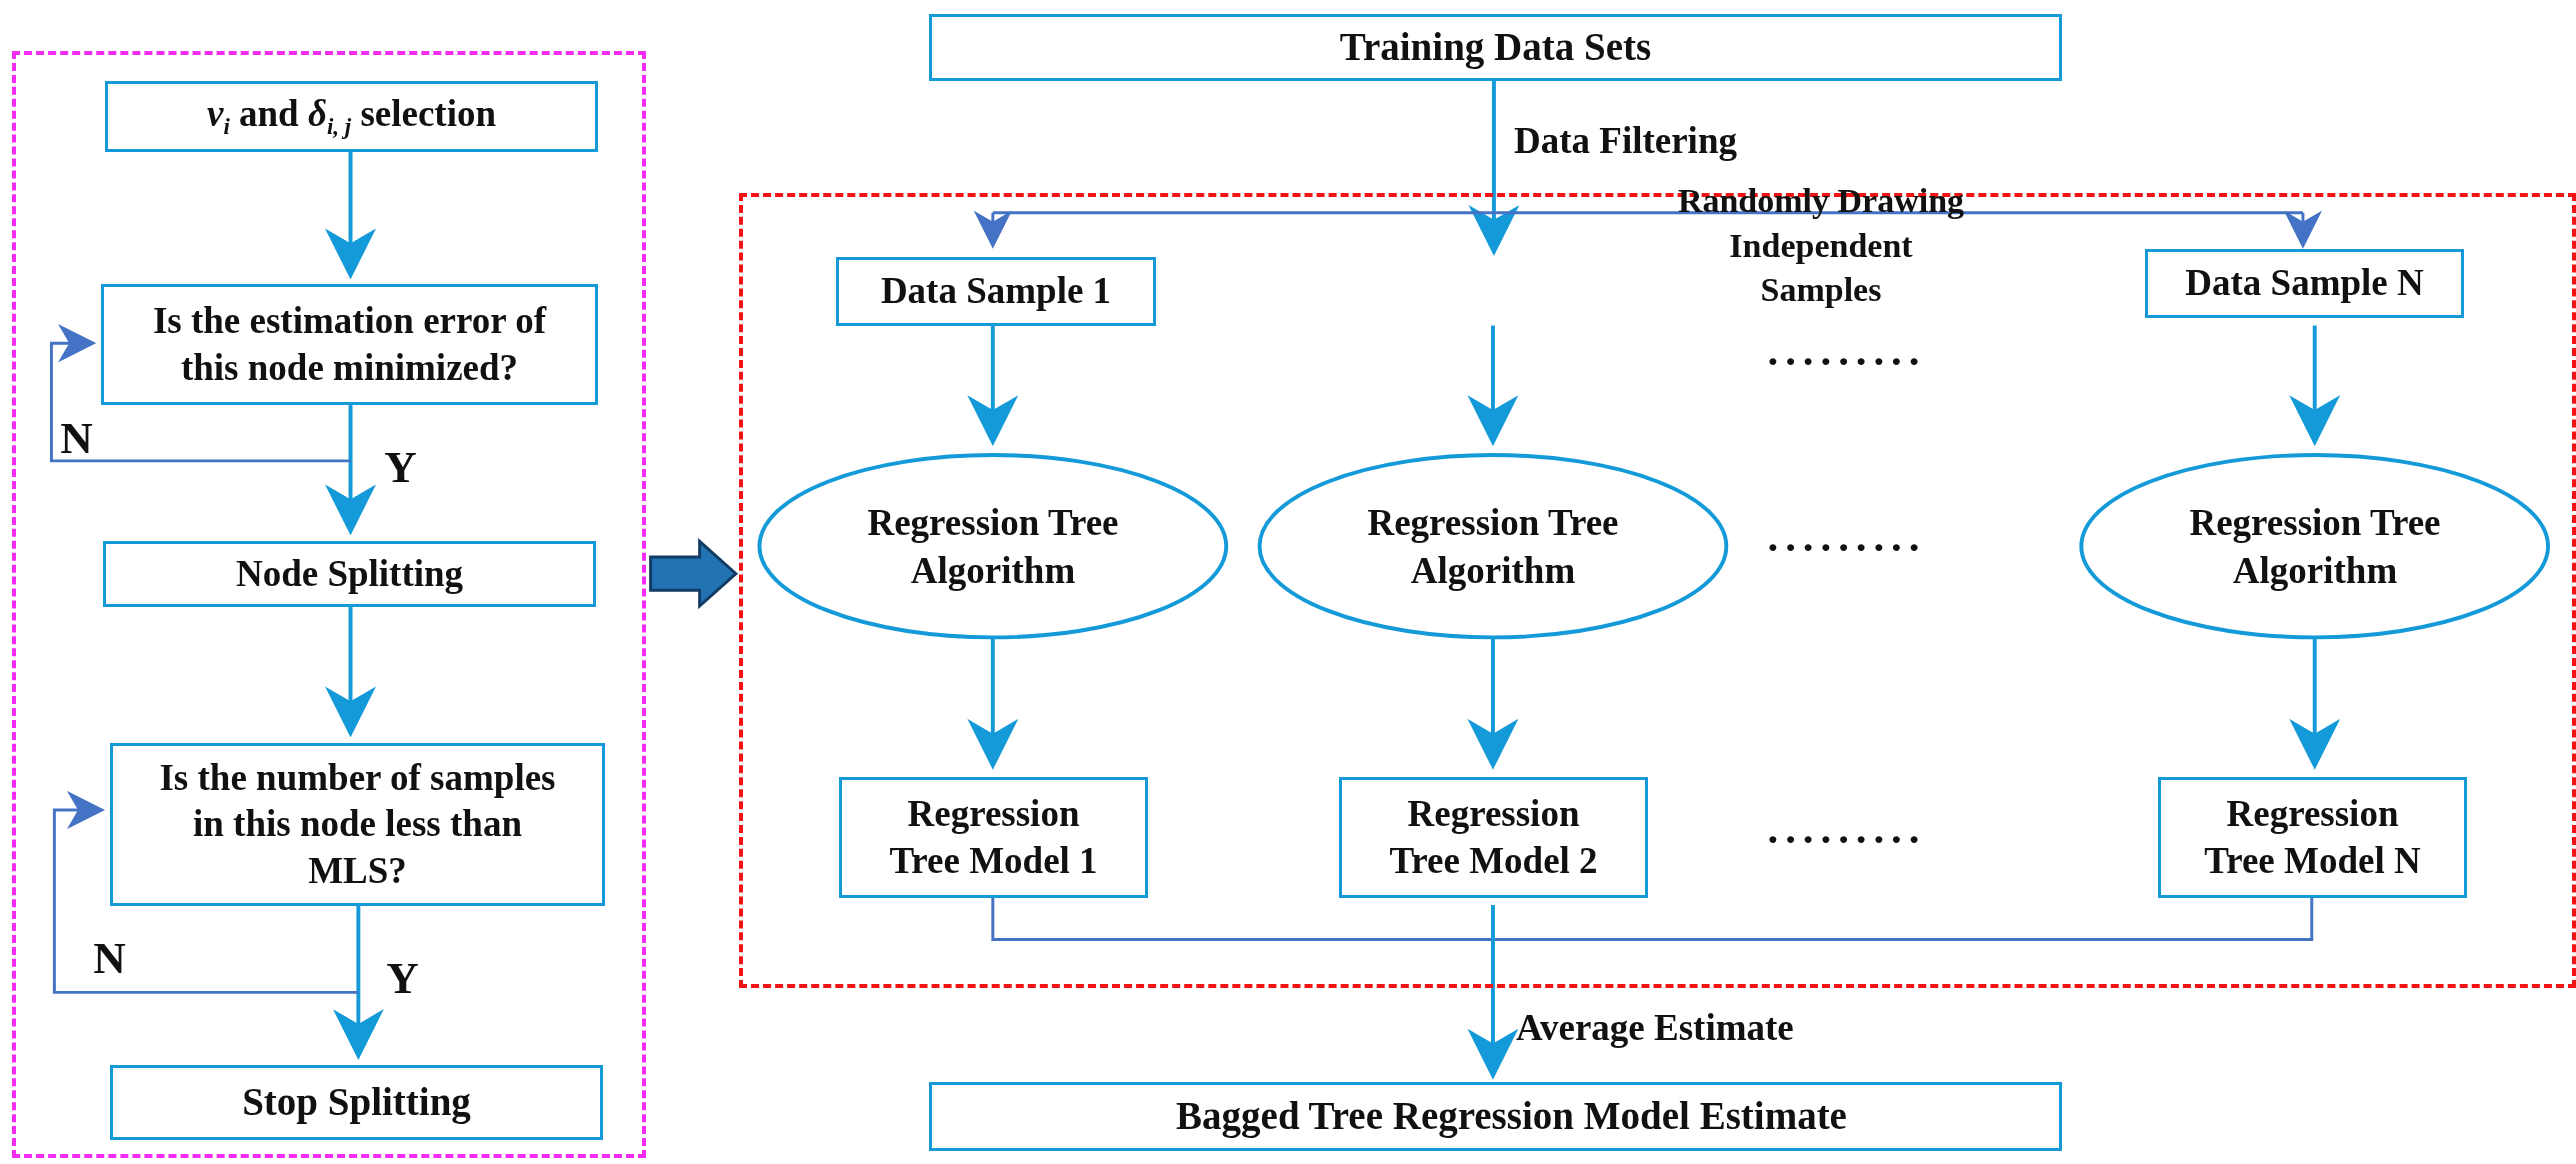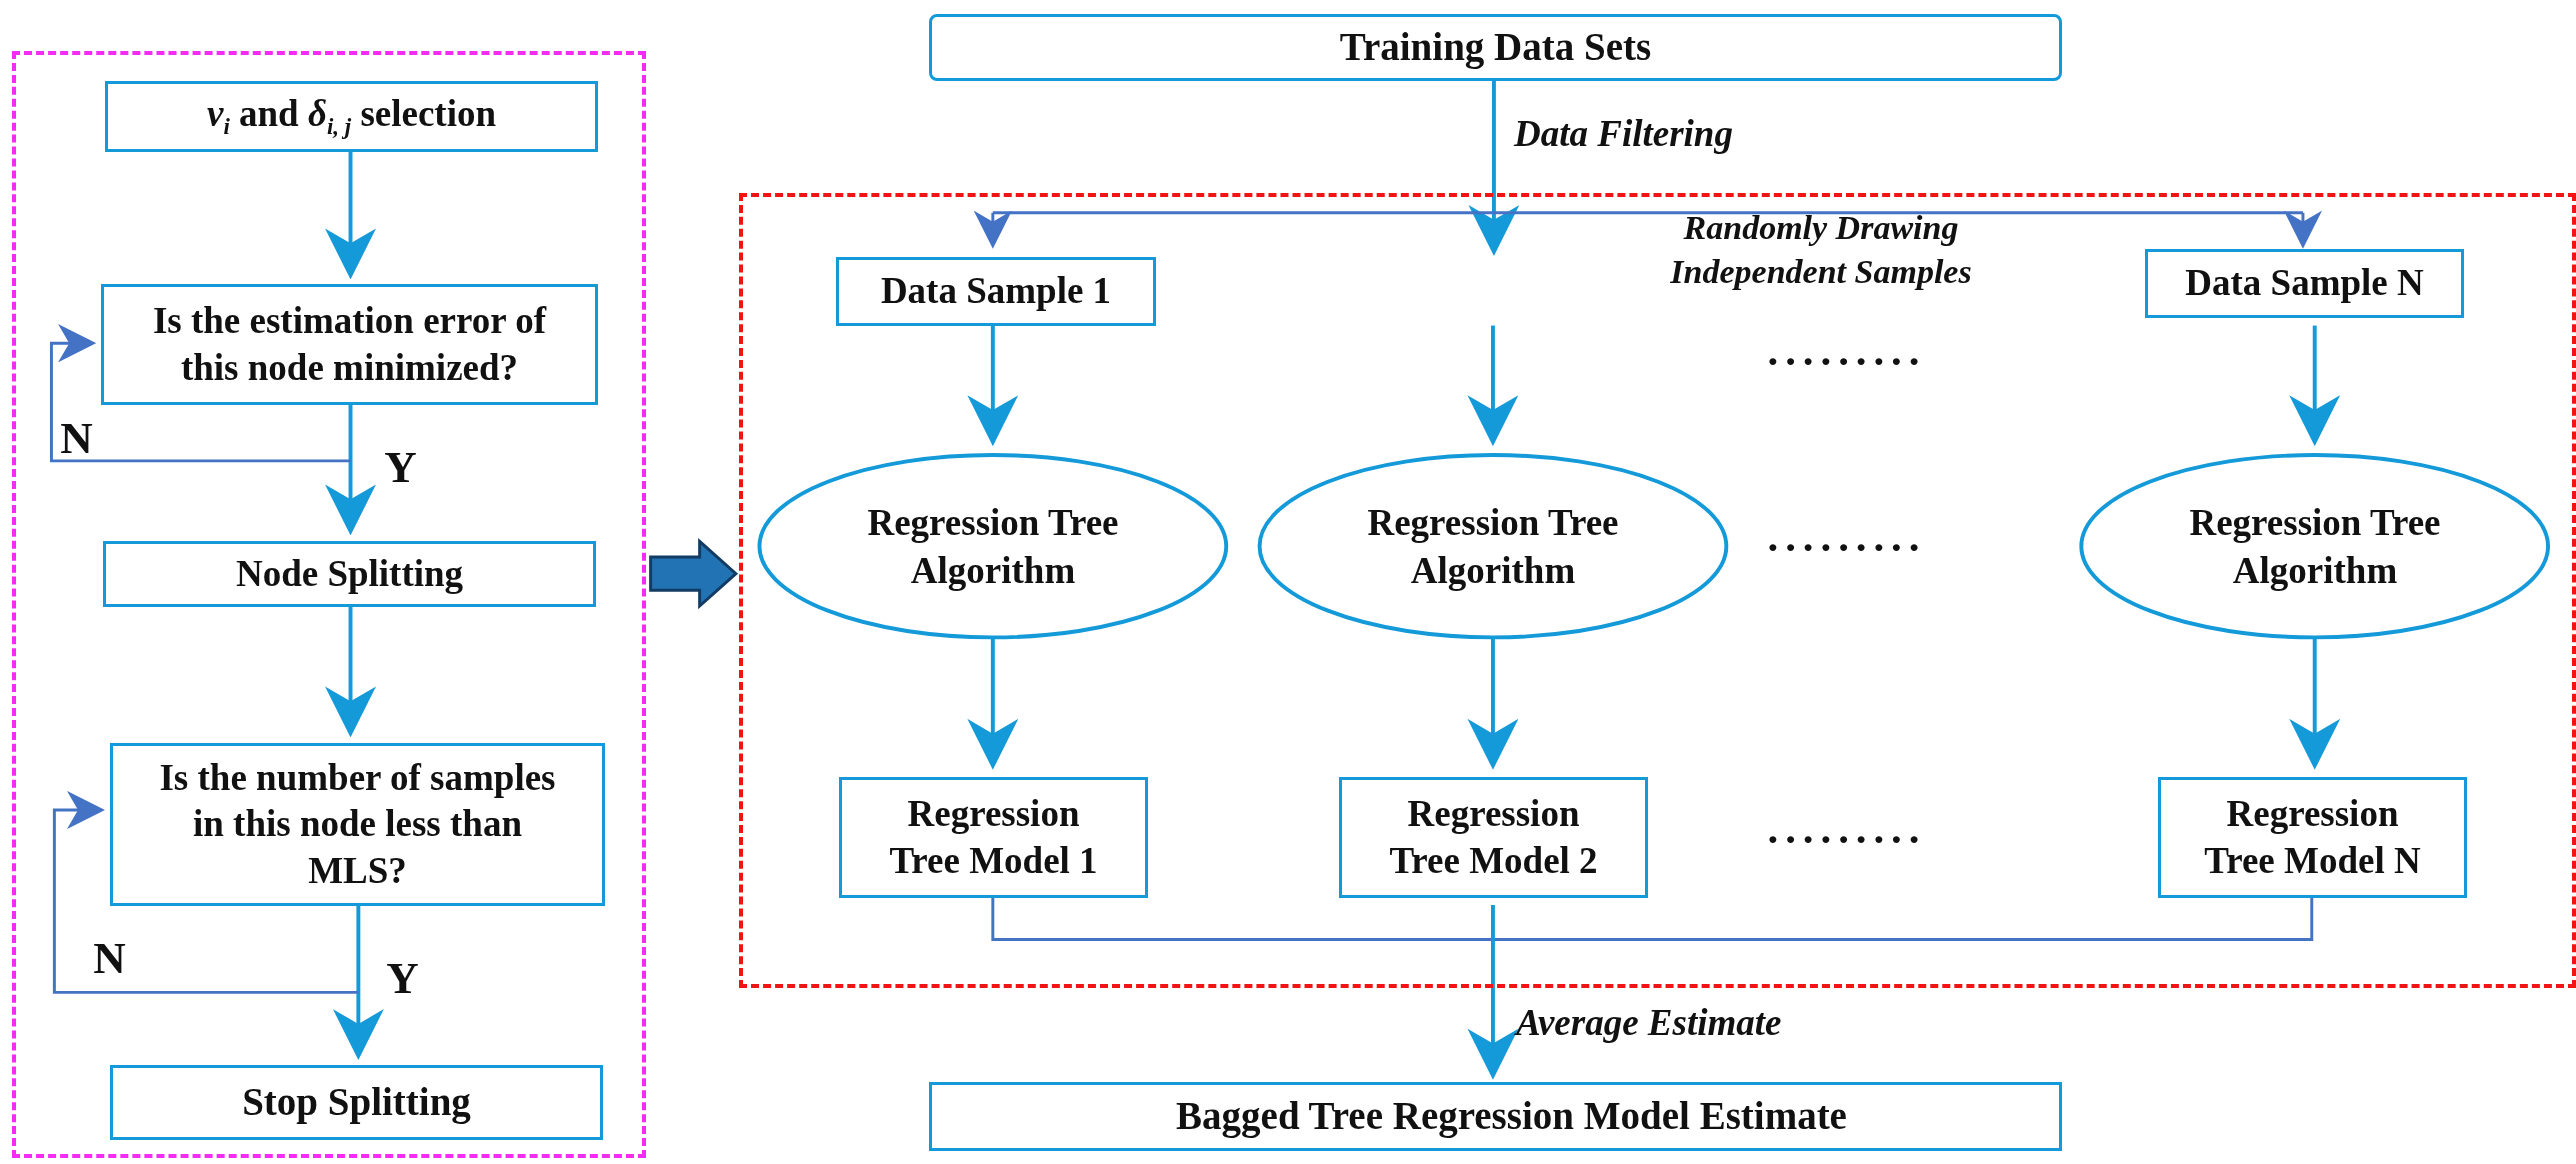--- a/index.html
+++ b/index.html
@@ -15,21 +15,21 @@
     font-family:"Liberation Serif","DejaVu Serif",serif;font-weight:bold;color:var(--ink);
   }
   .panel{position:absolute;background:transparent;}
   .panel.magenta{border:4.9px dashed var(--magenta);}
   .panel.red{border:4.9px dashed var(--red);}
   .node{
     position:absolute;border:3.9px solid var(--blue);background:#ffffff;
     display:flex;align-items:center;justify-content:center;text-align:center;
     font-size:37px;line-height:1.25;box-sizing:border-box;
   }
-  .lbl{position:absolute;display:flex;align-items:flex-start;font-size:37px;line-height:1.3;font-style:italic;}
+  .lbl{position:absolute;display:flex;align-items:flex-end;font-size:37px;line-height:1.3;}
   .lbl.center{justify-content:center;text-align:center;}
   .ny{position:absolute;font-size:45px;width:59px;height:55px;display:flex;align-items:center;justify-content:center;}
   .dots{position:absolute;width:226px;height:51px;font-size:43px;letter-spacing:6.9px;display:flex;align-items:flex-end;justify-content:center;}
   .ellipse-label{position:absolute;width:334px;height:128px;display:flex;align-items:center;justify-content:center;text-align:center;font-size:37px;line-height:1.3;}
   svg#wires{position:absolute;left:0;top:0;pointer-events:none;}
   sub{font-size:0.62em;}
   .math-var{font-style:italic;}
 </style>
 </head>
 <body>
@@ -99,21 +99,21 @@
 
   <div class="node" style="left:110px;top:1065px;width:493px;height:75px;font-size:39px;">
     <span>Stop Splitting</span>
   </div>
 
   <div class="ny" style="left:47px;top:410px;">N</div>
   <div class="ny" style="left:371px;top:439px;">Y</div>
   <div class="ny" style="left:80px;top:930px;">N</div>
   <div class="ny" style="left:373px;top:950px;">Y</div>
 
-  <div class="node" style="left:929px;top:13.7px;width:1133px;height:67px;font-size:39px;border-radius:8px;">
+  <div class="node" style="left:929px;top:13.7px;width:1133px;height:67px;font-size:39px;">
     <span>Training Data Sets</span>
   </div>
 
   <div class="lbl" style="left:1514px;top:110px;width:314px;height:55px;">
     <span>Data Filtering</span>
   </div>
 
   <div class="lbl center" style="left:1668px;top:206px;width:306px;height:106px;font-size:34px;">
     <span>Randomly Drawing Independent Samples</span>
   </div>

